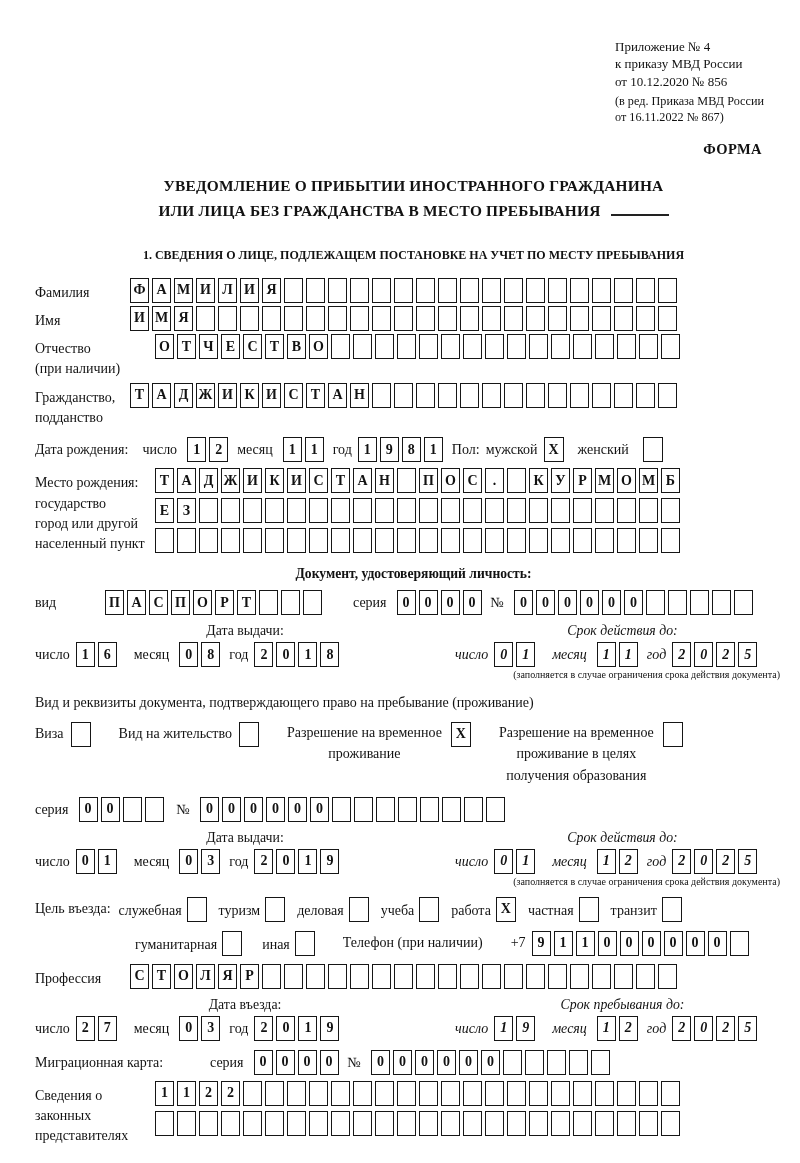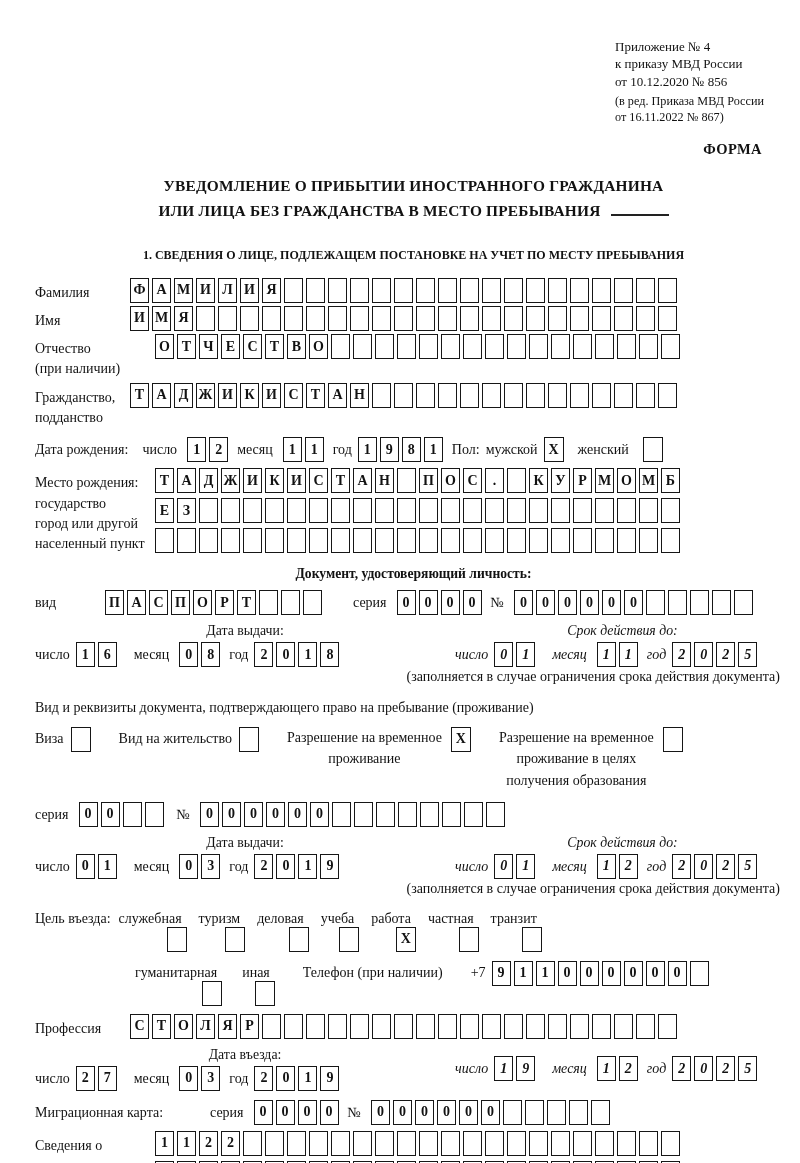--- a/index.html
+++ b/index.html
@@ -32,30 +32,30 @@
 
   .doc-h{text-align:center;font-weight:bold;font-size:13.6px;margin:8px 0 6px 0;}
 
   .dates2{display:flex;margin-top:8px;align-items:center;}
   .dcol{display:flex;flex-direction:column;}
   .dcol.left{width:420px;}
   .dcol.right{width:335px;font-style:italic;}
   .dhead{text-align:center;font-size:13.8px;margin-bottom:3px;}
   .drow{display:flex;align-items:flex-start;}
   .dlabel{padding-top:5px;}
-  .expiry-note{text-align:right;font-size:14px;padding-right:12px;margin-top:2px;margin-bottom:6px;}
+  .expiry-note{text-align:right;font-size:10px;padding-right:12px;margin-top:2px;margin-bottom:6px;}
 
   .para{font-size:14px;margin-top:10px;line-height:1.8;}
 
   .opt-row{display:flex;align-items:flex-start;margin-top:6px;margin-bottom:10px;}
   .opt{display:flex;align-items:flex-start;}
   .opt .t{padding-top:4px;margin-right:7px;}
   .opt-lines{display:flex;flex-direction:column;text-align:center;margin-right:9px;line-height:1.55;}
 
-  .p-item{display:flex;align-items:flex-end;flex-direction:column;}
+  .p-item{display:flex;align-items:center;}
   .p-item .t{padding-top:4px;margin-right:5px;}
   .purpose-row{display:flex;align-items:flex-start;margin-top:10px;}
   .purpose-row .gap{width:12px;flex:0 0 auto;}
   .purpose-row2{display:flex;align-items:flex-start;margin-top:9px;}
 </style>
 </head>
 <body>
 
 <div class="page">
 
@@ -618,20 +618,21 @@
         <span class="dlabel ml6">год</span>
         <span class="boxes ml6">
             <span class="box">2</span>
             <span class="box">0</span>
             <span class="box">1</span>
             <span class="box">9</span>
           </span>
       </div>
     </div>
     <div class="dcol right">
+      <div class="dhead">Срок пребывания до:</div>
       <div class="drow">
         <span class="dlabel">число</span>
         <span class="boxes ml6">
             <span class="box">1</span>
             <span class="box">9</span>
           </span>
         <span class="dlabel ml14">месяц</span>
         <span class="boxes ml10">
             <span class="box">1</span>
             <span class="box">2</span>

